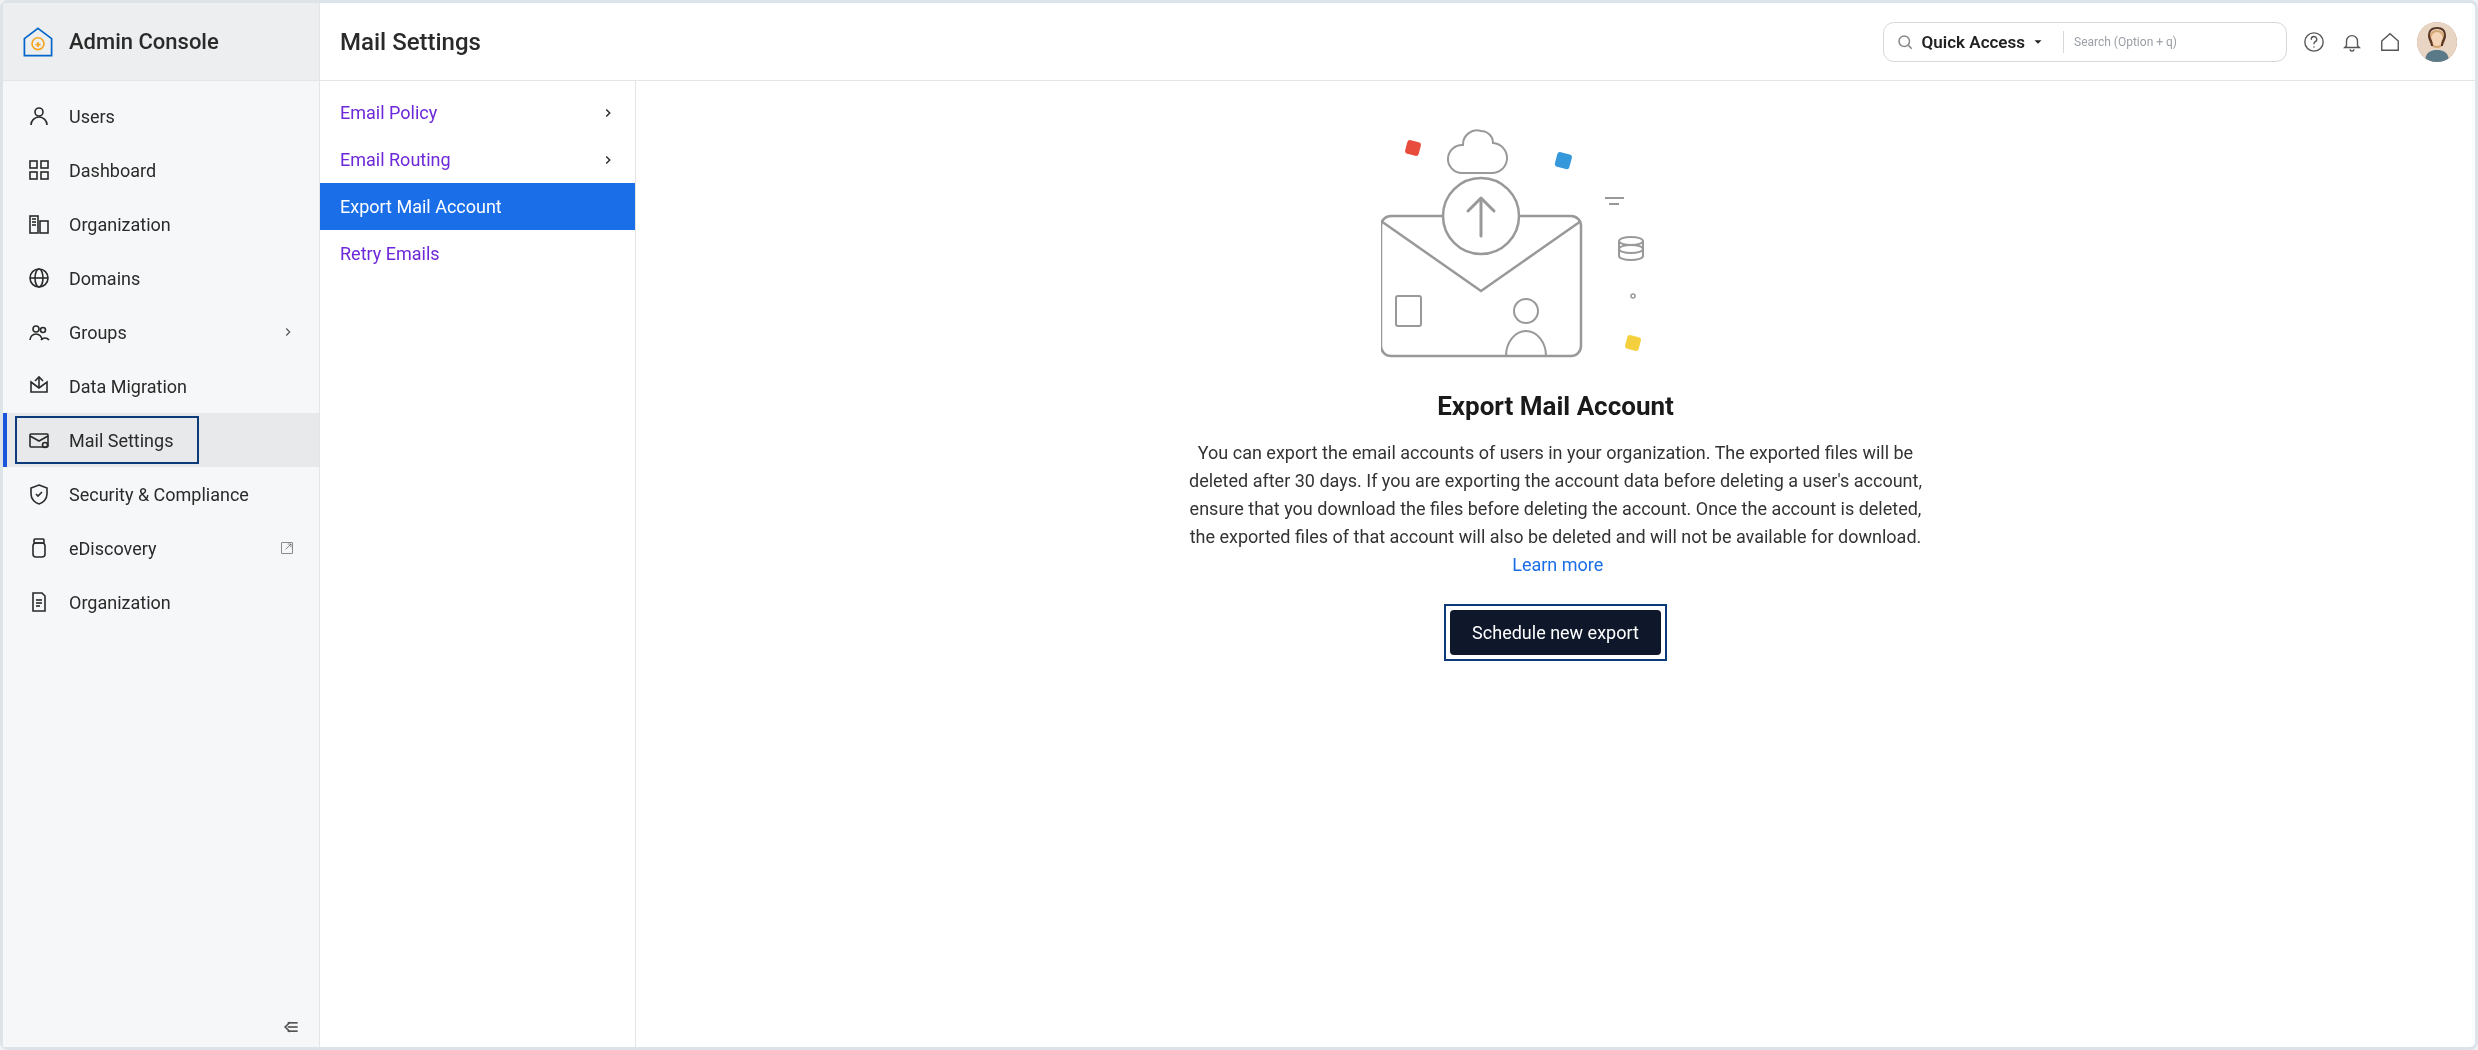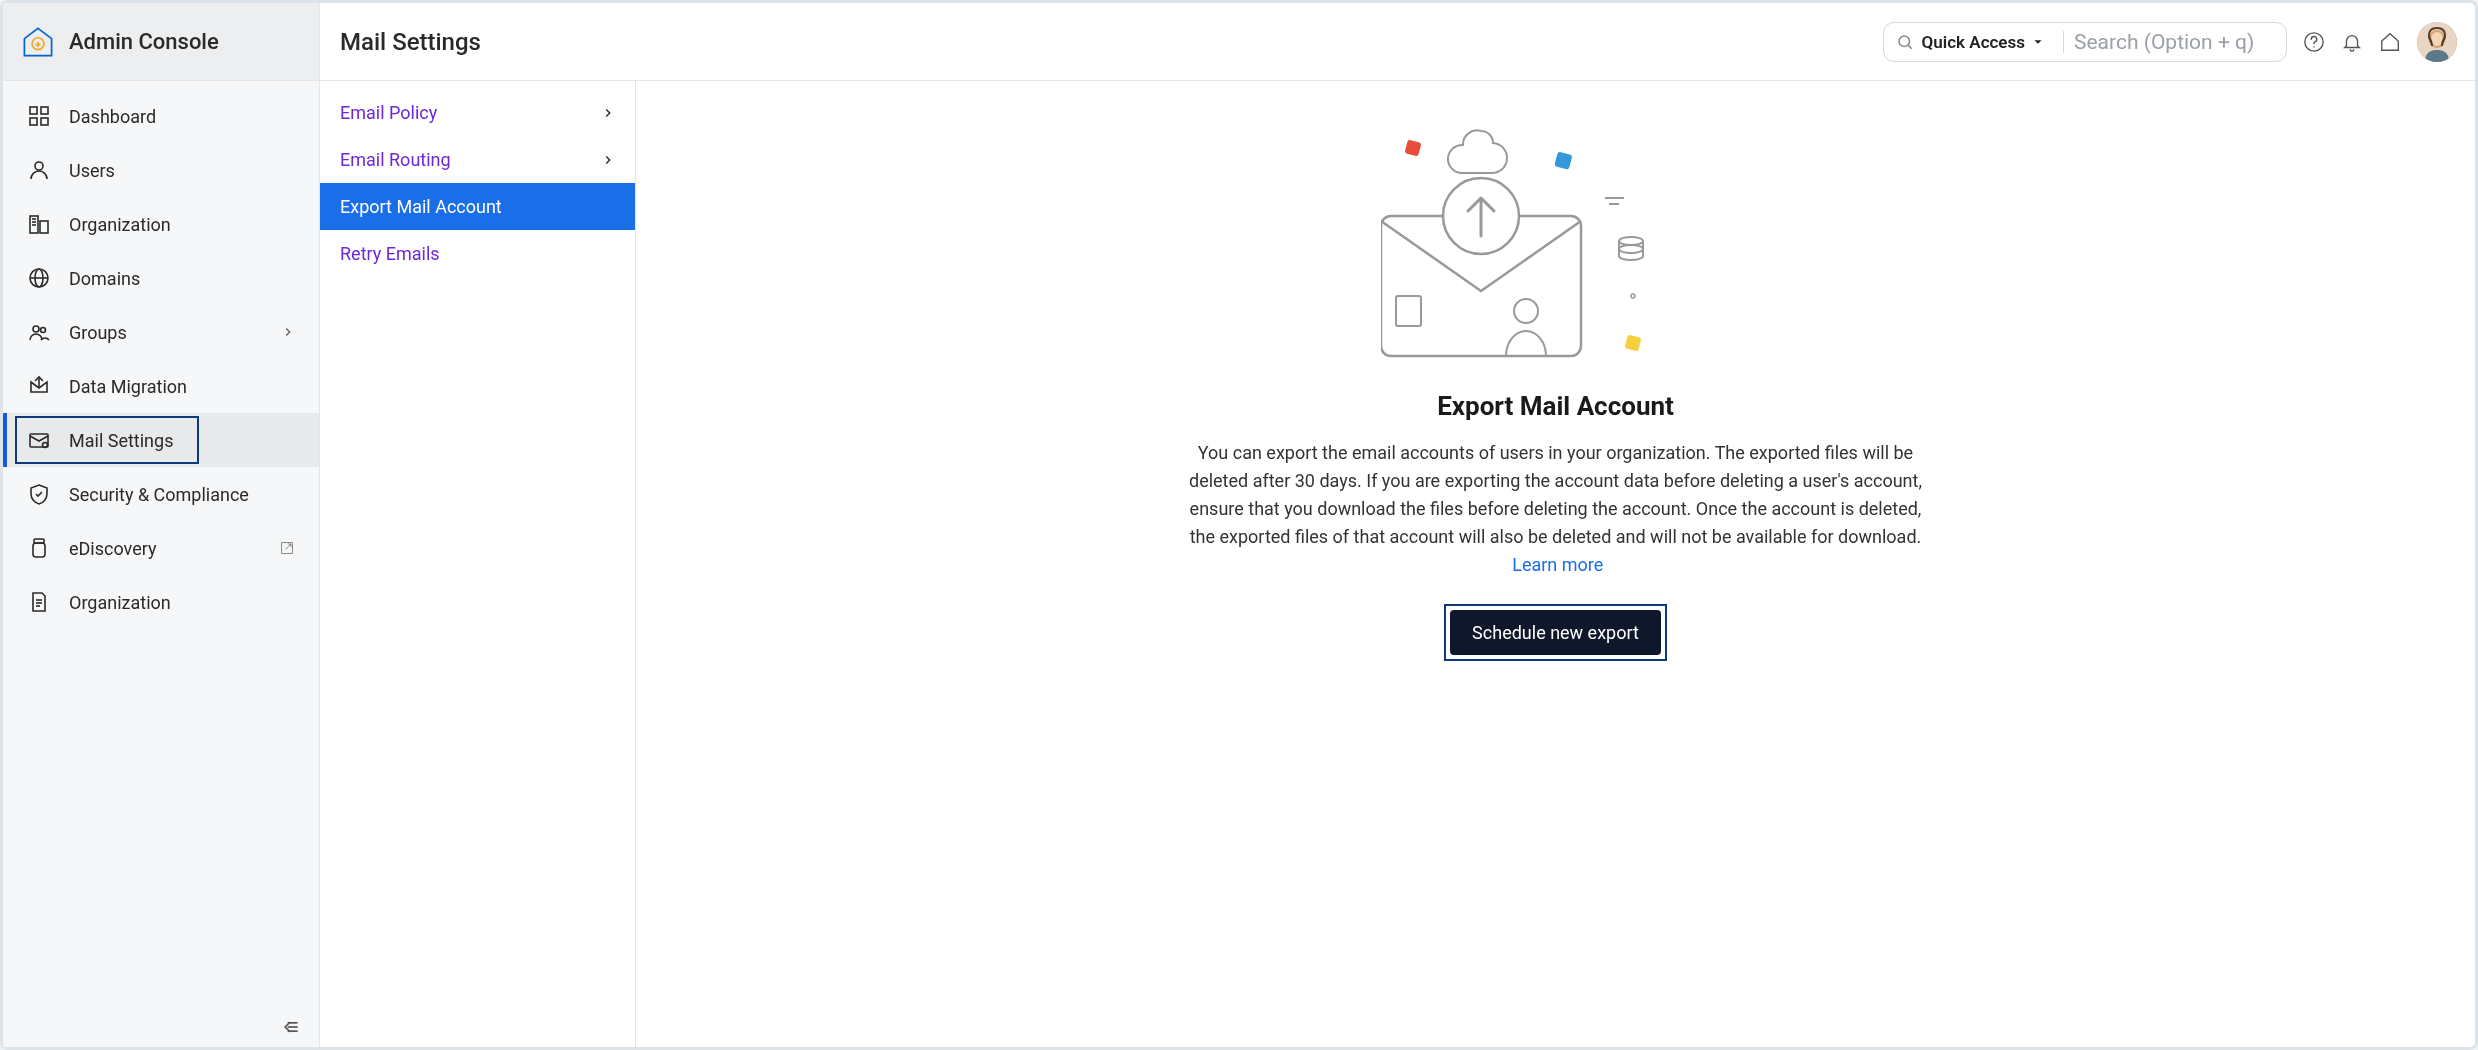--- a/index.html
+++ b/index.html
@@ -88,21 +88,21 @@
     }
     .divider-vertical {
       width: 1px;
       height: 22px;
       background: #d8d8d8;
       margin: 0 10px;
     }
     .search-input {
       border: none;
       outline: none;
-      font-size: 21px;
+      font-size: 12px;
       color: #ec4899;
       width: 200px;
     }
     .search-input::placeholder {
       color: #9aa0a6;
     }
     .top-icon {
       width: 22px;
       height: 22px;
       cursor: pointer;
@@ -320,33 +320,33 @@
         </svg>
       </div>
     </div>
   </div>
 
   <div class="body">
     <div class="sidebar">
       <ul class="nav-list">
         <li class="nav-item">
           <svg class="nav-icon" viewBox="0 0 24 24">
+            <circle cx="12" cy="8" r="4"></circle>
+              <path d="M4 21 a8 8 0 0 1 16 0"></path>
+          </svg>
+          <span>Users</span>
+        </li>
+        <li class="nav-item">
+          <svg class="nav-icon" viewBox="0 0 24 24">
             <rect x="3" y="3" width="7" height="7"></rect>
               <rect x="14" y="3" width="7" height="7"></rect>
             <rect x="3" y="14" width="7" height="7"></rect>
               <rect x="14" y="14" width="7" height="7"></rect>
           </svg>
           <span>Dashboard</span>
-        </li>
-        <li class="nav-item">
-          <svg class="nav-icon" viewBox="0 0 24 24">
-            <circle cx="12" cy="8" r="4"></circle>
-              <path d="M4 21 a8 8 0 0 1 16 0"></path>
-          </svg>
-          <span>Users</span>
         </li>
         <li class="nav-item">
           <svg class="nav-icon" viewBox="0 0 24 24">
             <rect x="3" y="4" width="8" height="17"></rect>
               <rect x="13" y="9" width="8" height="12"></rect>
             <line x1="5" y1="7" x2="9" y2="7"></line>
               <line x1="5" y1="10" x2="9" y2="10"></line>
               <line x1="5" y1="13" x2="9" y2="13"></line>
           </svg>
           <span>Organization</span>

